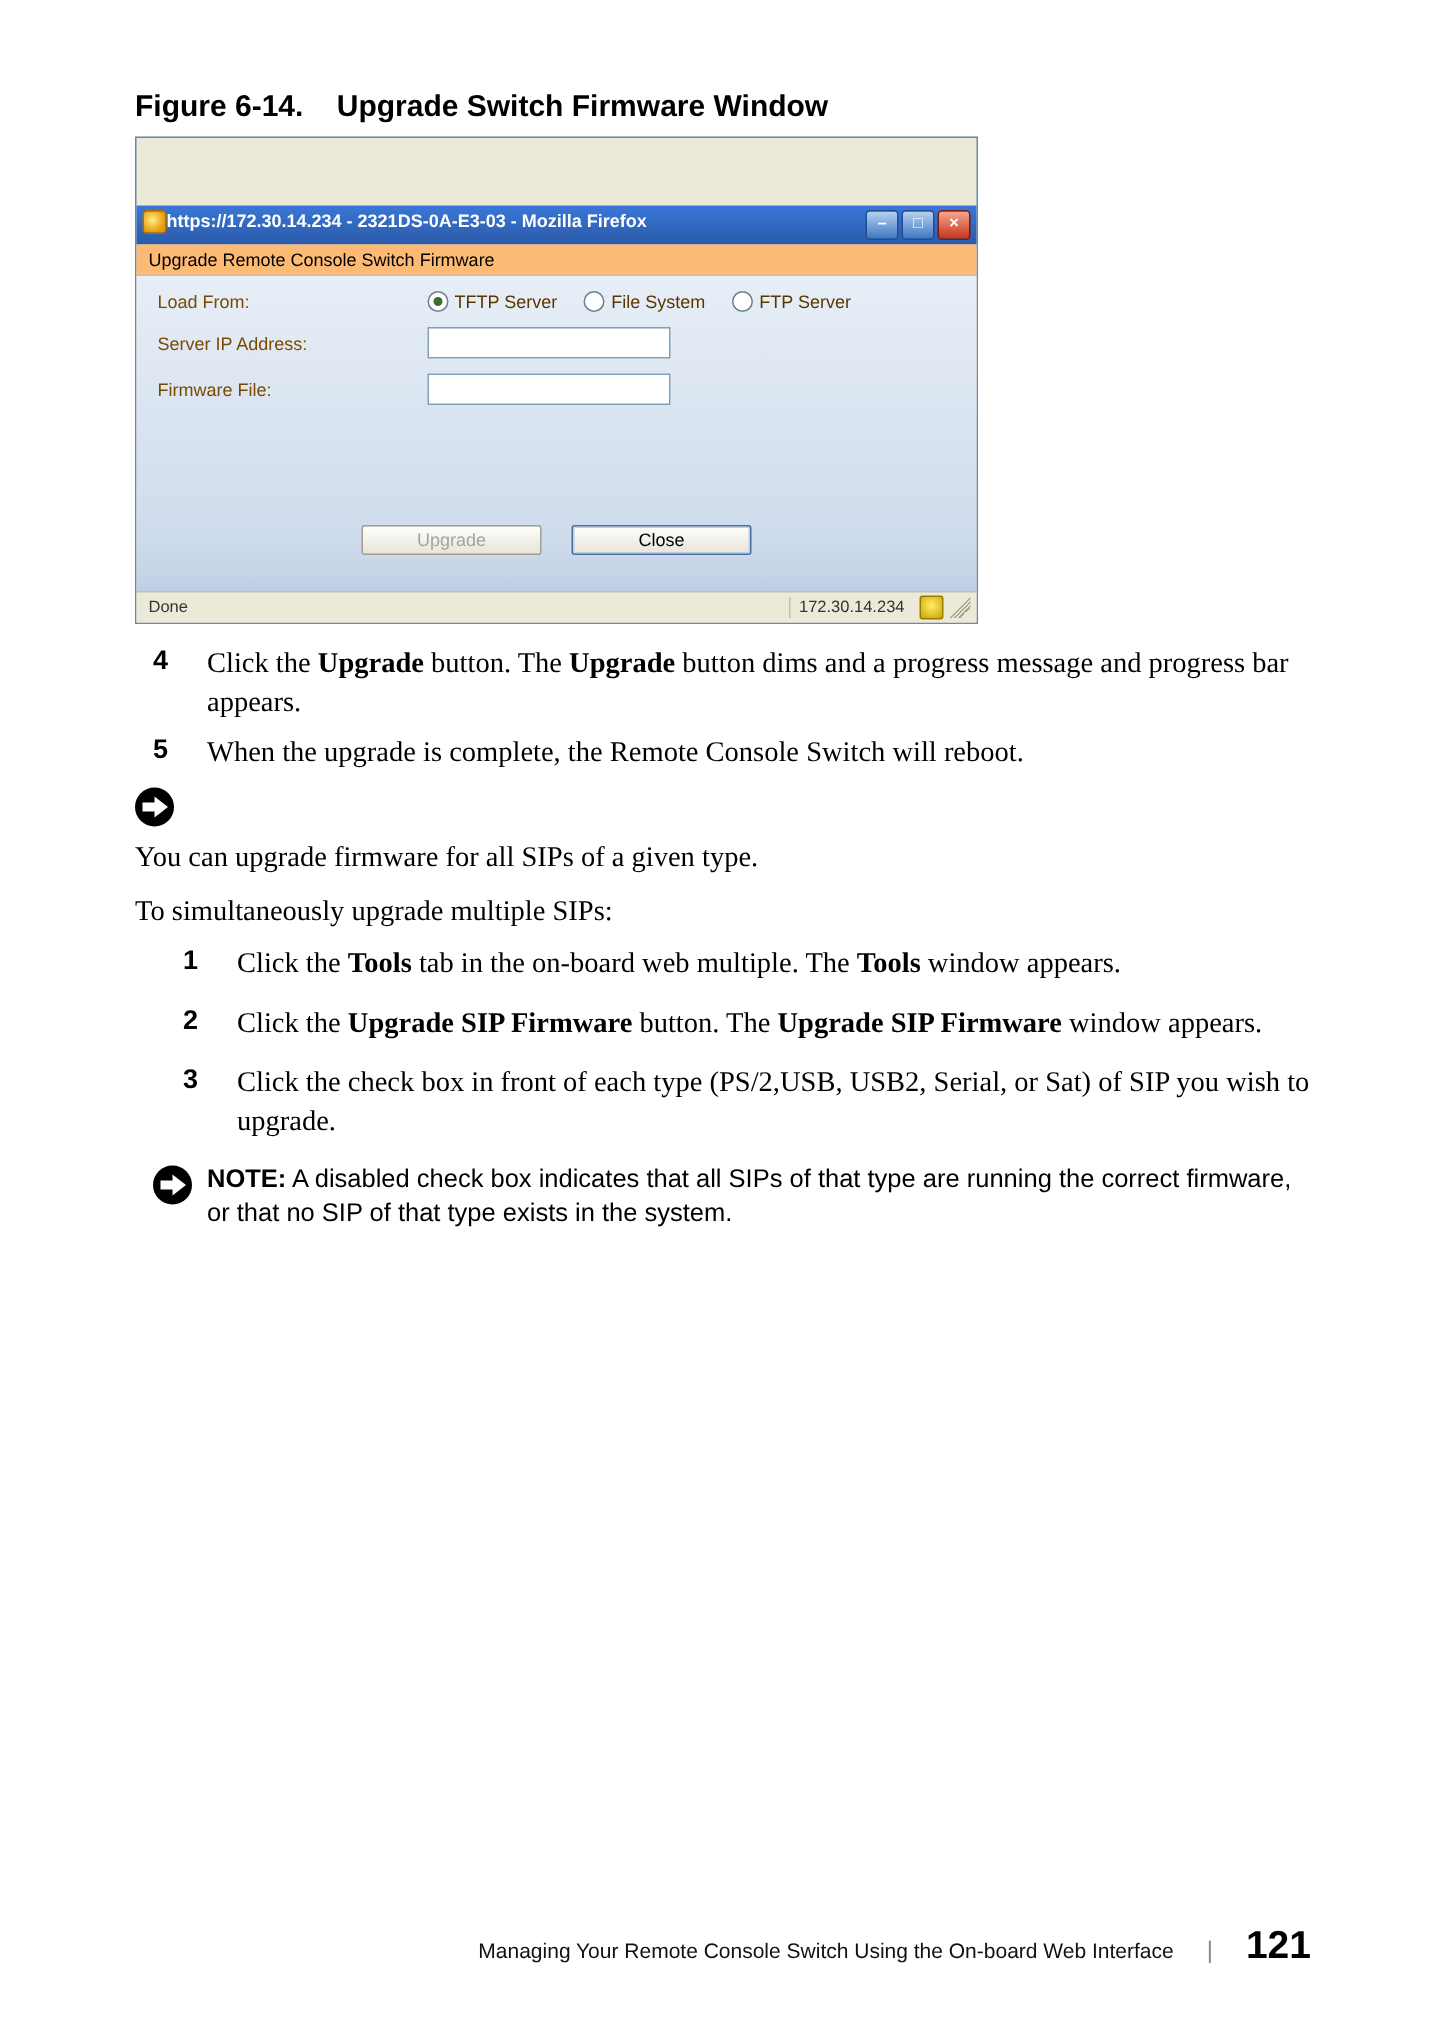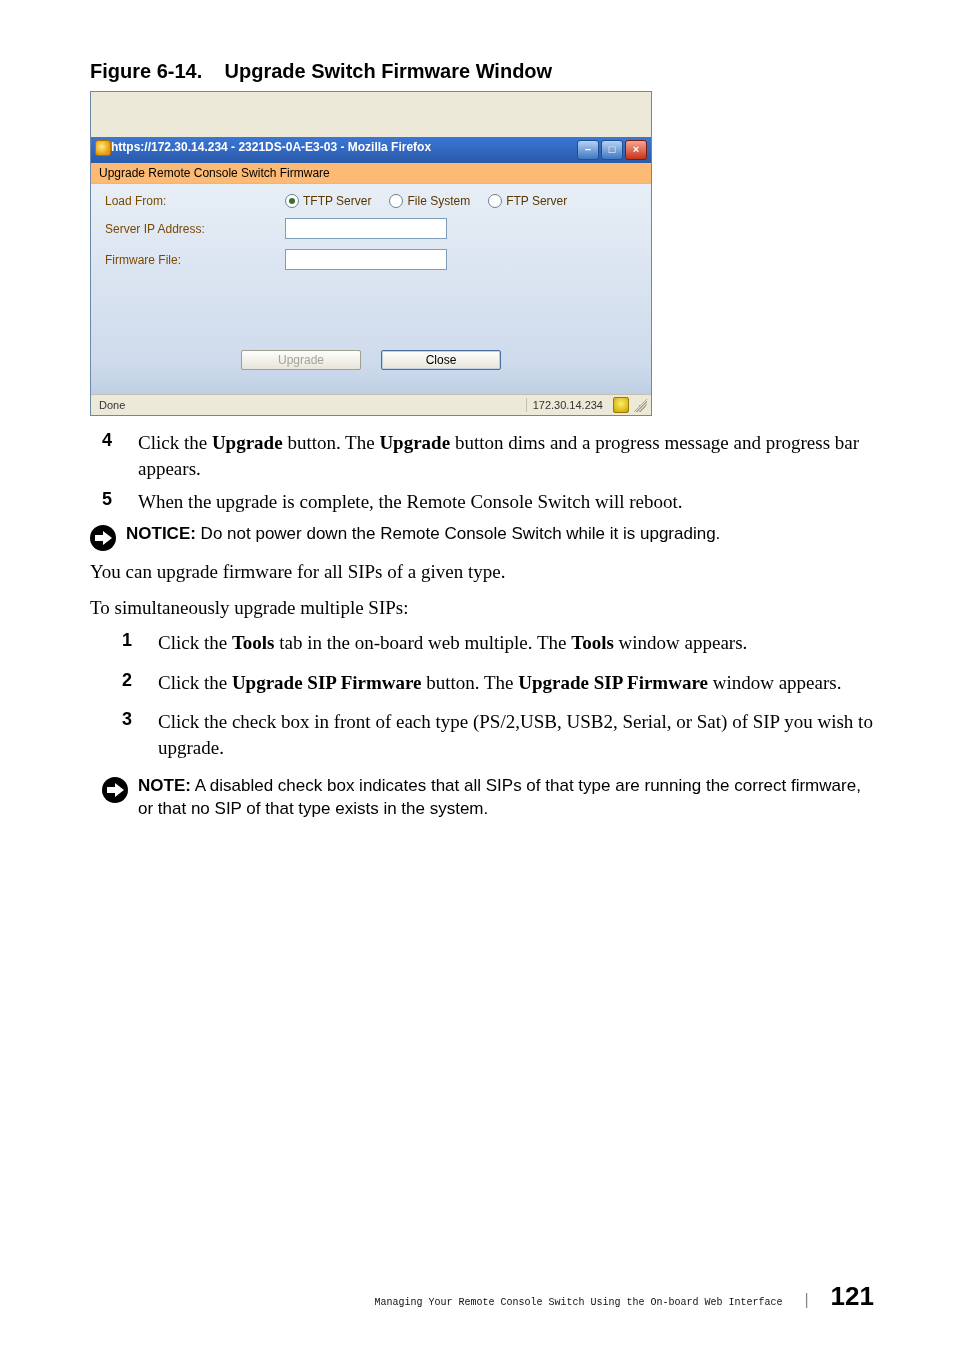--- a/index.html
+++ b/index.html
@@ -223,21 +223,21 @@
   .ol { margin: 0 0 0 32px; }
   .ol .step { margin-left: 0; margin-bottom: 14px; }
   .footer {
     margin-top: auto;
     display: flex;
     justify-content: flex-end;
     align-items: baseline;
     font-family: Arial, Helvetica, sans-serif;
     gap: 22px;
   }
-  .footer .ftxt { font-size: 10px; font-family: Liberation Mono, monospace; color:#111; }
+  .footer .ftxt { font-size: 14px; font-family: Liberation Sans, sans-serif; color:#111; }
   .footer .sep { color:#888; }
   .footer .pg {
     font-weight: bold;
     font-size: 26px;
     font-family: Arial, Helvetica, sans-serif;
   }
 </style>
 </head>
 <body>
 
@@ -305,23 +305,20 @@
         <span>Click the </span><span class="strong">Upgrade</span><span> button. The </span><span class="strong">Upgrade</span><span> button dims and a progress message and progress bar appears.</span>
       </div>
     </div>
     <div class="step">
       <div class="num">5</div>
       <div class="txt">When the upgrade is complete, the Remote Console Switch will reboot.</div>
     </div>
 
     <div class="callout noindent">
       <div class="callout-icon"></div>
-      <div>
-        <span class="label">NOTICE:</span><span> Do not power down the Remote Console Switch while it is upgrading.</span>
-      </div>
     </div>
 
     <p>You can upgrade firmware for all SIPs of a given type.</p>
     <p>To simultaneously upgrade multiple SIPs:</p>
 
     <div class="ol">
       <div class="step">
         <div class="num">1</div>
         <div class="txt">
           <span>Click the </span><span class="strong">Tools</span><span> tab in the on-board web multiple. The </span><span class="strong">Tools</span><span> window appears.</span>

